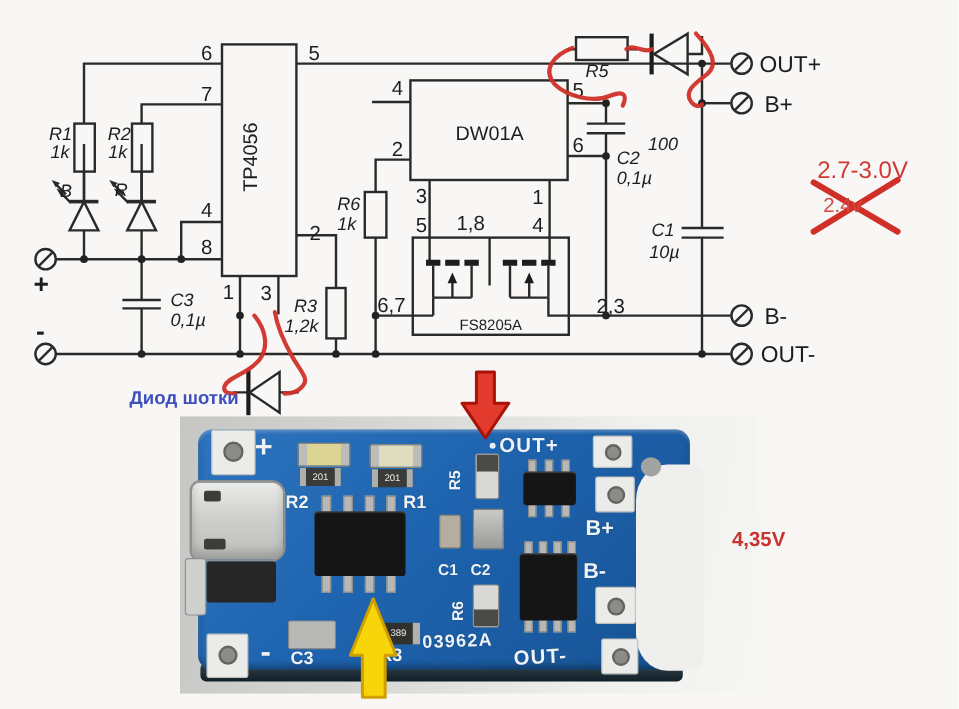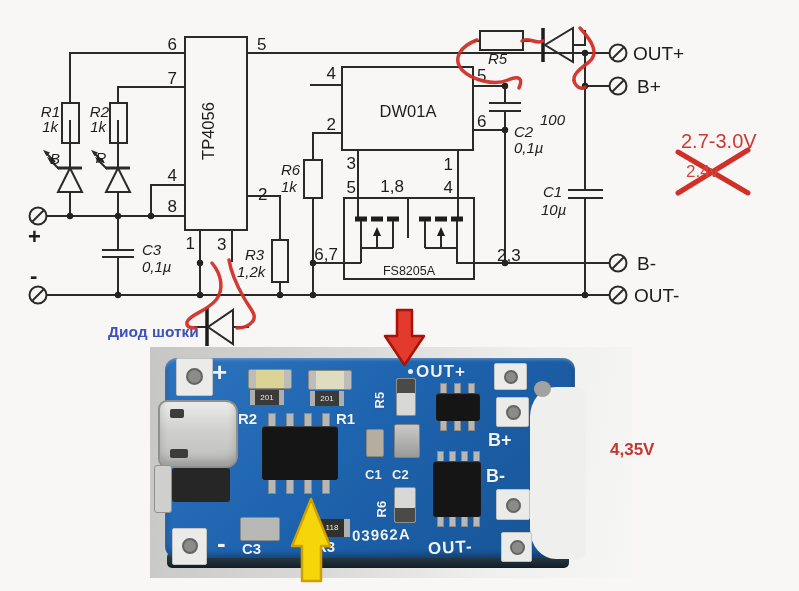--- a/index.html
+++ b/index.html
@@ -95,21 +95,21 @@
     <div class="lead" style="left:154px;top:131px;width:8px;height:16px;"></div>
     <div class="lead" style="left:172px;top:131px;width:8px;height:16px;"></div>
     <div class="chip" style="left:112px;top:79px;width:76px;height:54px;"></div>
 
     <div style="left:216px;top:82px;width:18px;height:28px;background:#b5ad9f;border:1px solid #8f8779;border-radius:2px;"></div>
     <div style="left:244px;top:77px;width:26px;height:34px;background:linear-gradient(#c9c9c7,#9a9a98);border:1px solid #80807e;border-radius:2px;"></div>
     <div style="left:246px;top:31px;width:20px;height:38px;background:#d8d8d6;border:1px solid #8f8f8d;border-radius:2px;box-shadow:inset 0 14px 0 #4a4a48;"></div>
     <div style="left:244px;top:140px;width:22px;height:36px;background:#d8d8d6;border:1px solid #8f8f8d;border-radius:2px;box-shadow:inset 0 -14px 0 #4a4a48;"></div>
     <div style="left:90px;top:170px;width:40px;height:24px;background:#b8b8b6;border:1px solid #8a8a88;border-radius:2px;"></div>
     <div style="left:164px;top:172px;width:36px;height:18px;background:#30302e;border-left:6px solid #b0b0ae;border-right:6px solid #b0b0ae;
-                color:#eaeae8;font-size:8px;text-align:center;line-height:18px;">118</div>
+                color:#eaeae8;font-size:8px;text-align:center;line-height:18px;">389</div>
 
     <div class="lead" style="left:290px;top:36px;width:7px;height:11px;"></div>
     <div class="lead" style="left:304px;top:36px;width:7px;height:11px;"></div>
     <div class="lead" style="left:318px;top:36px;width:7px;height:11px;"></div>
     <div class="lead" style="left:290px;top:73px;width:7px;height:11px;"></div>
     <div class="lead" style="left:304px;top:73px;width:7px;height:11px;"></div>
     <div class="lead" style="left:318px;top:73px;width:7px;height:11px;"></div>
     <div class="chip" style="left:286px;top:46px;width:44px;height:28px;"></div>
     <div class="lead" style="left:287px;top:104px;width:7px;height:11px;"></div>
     <div class="lead" style="left:299px;top:104px;width:7px;height:11px;"></div>

